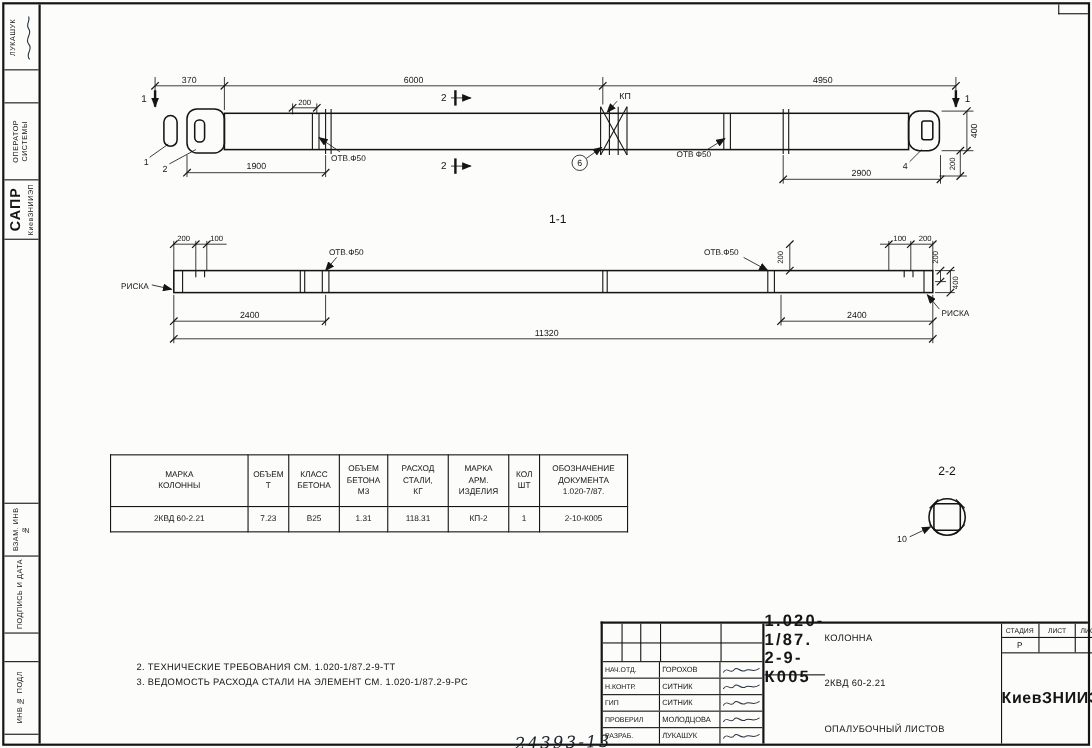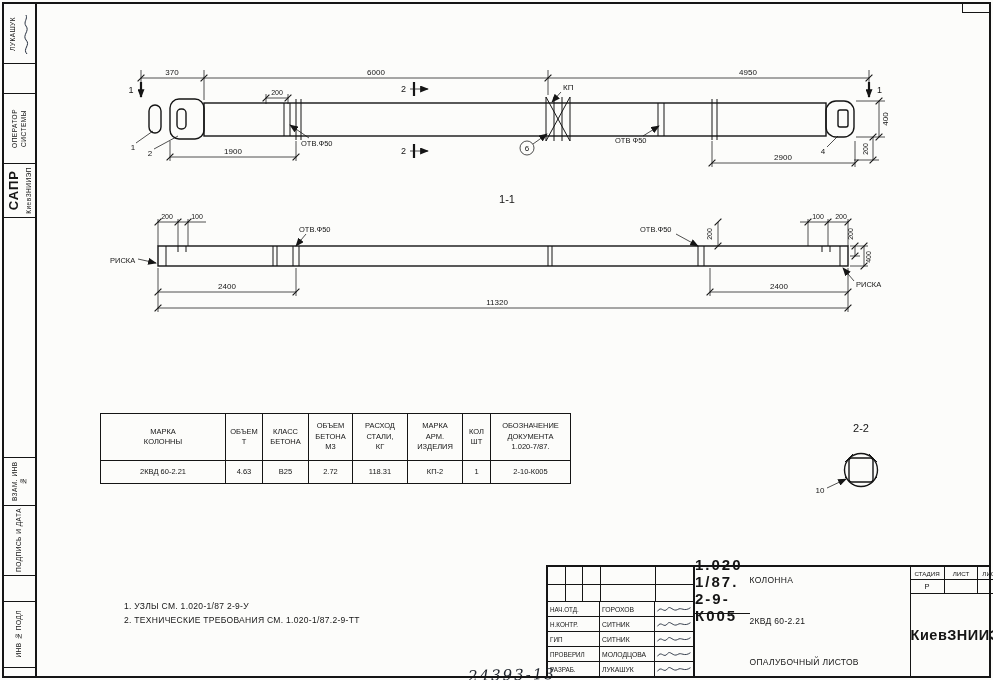--- a/index.html
+++ b/index.html
@@ -356,34 +356,34 @@
         <th>КОЛ
 ШТ</th>
         <th>ОБОЗНАЧЕНИЕ
 ДОКУМЕНТА
 1.020-7/87.</th>
       </tr>
     </thead>
     <tbody>
       <tr>
         <td>2КВД 60-2.21</td>
-        <td>4.63</td>
+        <td>7.23</td>
         <td>В25</td>
-        <td>2.72</td>
+        <td>1.31</td>
         <td>118.31</td>
         <td>КП-2</td>
         <td>1</td>
         <td>2-10-К005</td>
       </tr>
     </tbody>
   </table>
 
   <div class="notes">
-    <div>1. УЗЛЫ СМ. 1.020-1/87 2-9-У</div>
     <div>2. ТЕХНИЧЕСКИЕ ТРЕБОВАНИЯ СМ. 1.020-1/87.2-9-ТТ</div>
+    <div>3. ВЕДОМОСТЬ РАСХОДА СТАЛИ НА ЭЛЕМЕНТ СМ. 1.020-1/87.2-9-РС</div>
   </div>
 
   <div class="tblock">
     <div class="tb-left">
       <div class="tb-empty">
         <div class="vl" style="left:17px"></div>
           <div class="vl" style="left:34px"></div>
         <div class="vl" style="left:52px"></div>
           <div class="vl" style="left:107px"></div>
         <div class="hl" style="top:17px"></div>

